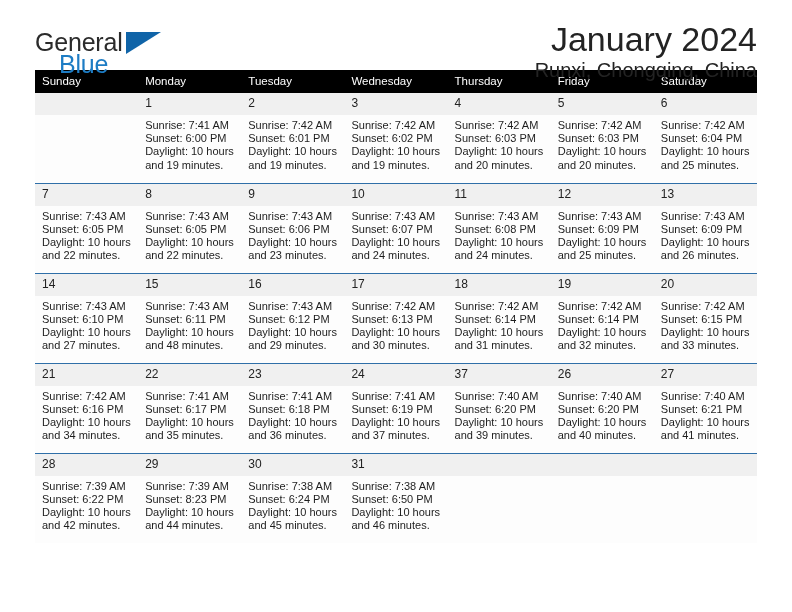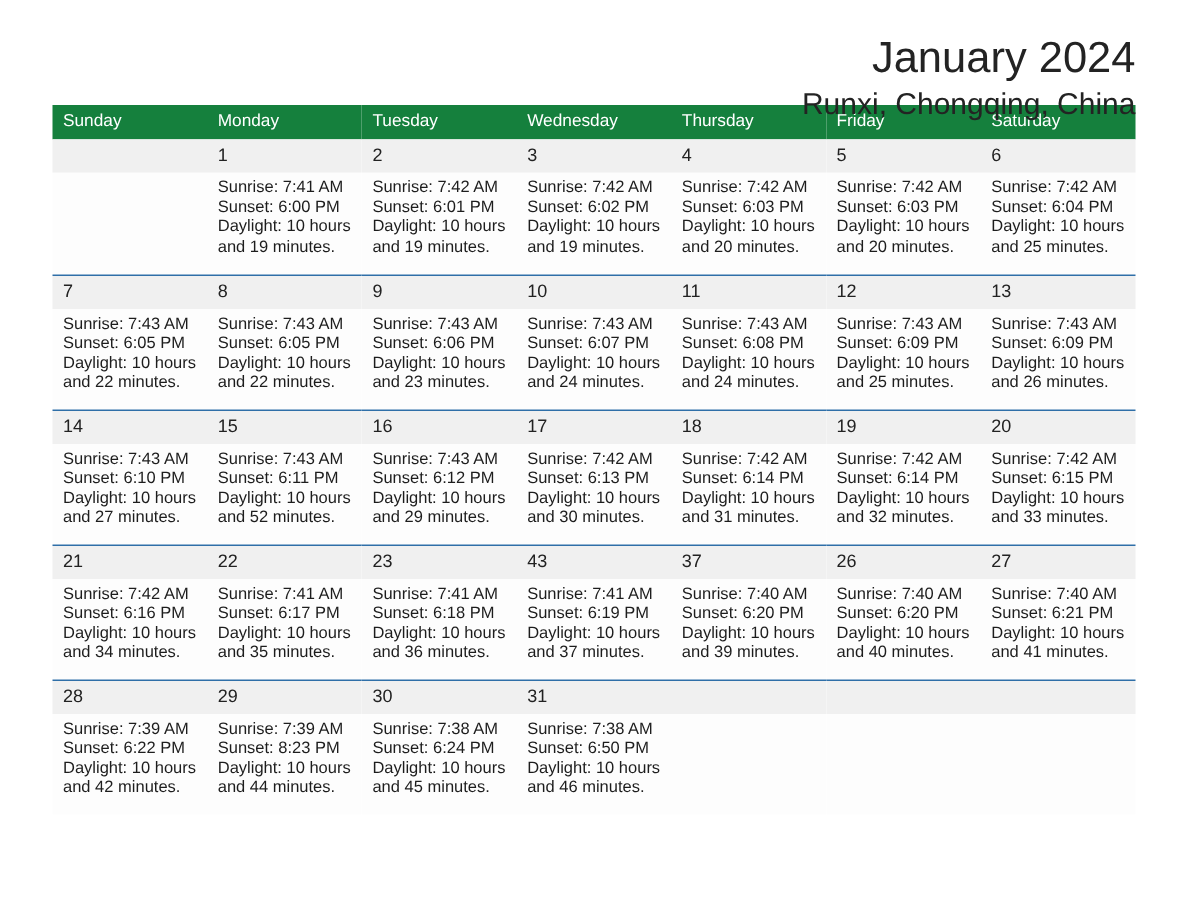--- a/index.html
+++ b/index.html
@@ -66,21 +66,21 @@
     border-bottom: 22px solid transparent;
   }
 
   .title-block {
     position: absolute;
     right: 0;
     top: 22px;
     text-align: right;
   }
   .cal-title {
-    font-size: 29px;
+    font-size: 34px;
     color: #232323;
     line-height: 34px;
     font-weight: normal;
     margin: 0;
   }
   .cal-subtitle {
     font-size: 20px;
     color: #232323;
     line-height: 20px;
     margin: 4px 0 0 0;
@@ -93,21 +93,21 @@
     width: 722px;
   }
 
   .cal-table {
     width: 100%;
     border-collapse: collapse;
     table-layout: fixed;
   }
 
   .cal-table th {
-    background: #15803d;
+    background: #000000;
     color: #ffffff;
     font-size: 11.5px;
     font-weight: normal;
     text-align: left;
     padding: 5px 0 6px 7px;
     height: 23px;
     border: none;
   }
 
   .week-row td {
@@ -144,20 +144,25 @@
     white-space: nowrap;
   }
 </style>
 </head>
 <body>
 
 <div class="page">
 
   <div class="header">
 
+    <div class="brand">
+      <span class="brand-general">General</span>
+      <span class="brand-triangle"></span>
+      <span class="brand-blue">Blue</span>
+    </div>
 
     <div class="title-block">
       <h1 class="cal-title">January 2024</h1>
       <h2 class="cal-subtitle">Runxi, Chongqing, China</h2>
     </div>
 
   </div>
 
   <div class="calendar">
     <table class="cal-table">
@@ -315,21 +320,21 @@
               <div>Daylight: 10 hours</div>
               <div>and 27 minutes.</div>
             </div>
           </td>
           <td>
             <div class="daynum">15</div>
             <div class="cellbody">
               <div>Sunrise: 7:43 AM</div>
               <div>Sunset: 6:11 PM</div>
               <div>Daylight: 10 hours</div>
-              <div>and 52 minutes.</div>
+              <div>and 48 minutes.</div>
             </div>
           </td>
           <td>
             <div class="daynum">16</div>
             <div class="cellbody">
               <div>Sunrise: 7:43 AM</div>
               <div>Sunset: 6:12 PM</div>
               <div>Daylight: 10 hours</div>
               <div>and 29 minutes.</div>
             </div>
@@ -394,21 +399,21 @@
           <td>
             <div class="daynum">23</div>
             <div class="cellbody">
               <div>Sunrise: 7:41 AM</div>
               <div>Sunset: 6:18 PM</div>
               <div>Daylight: 10 hours</div>
               <div>and 36 minutes.</div>
             </div>
           </td>
           <td>
-            <div class="daynum">43</div>
+            <div class="daynum">24</div>
             <div class="cellbody">
               <div>Sunrise: 7:41 AM</div>
               <div>Sunset: 6:19 PM</div>
               <div>Daylight: 10 hours</div>
               <div>and 37 minutes.</div>
             </div>
           </td>
           <td>
             <div class="daynum">37</div>
             <div class="cellbody">

